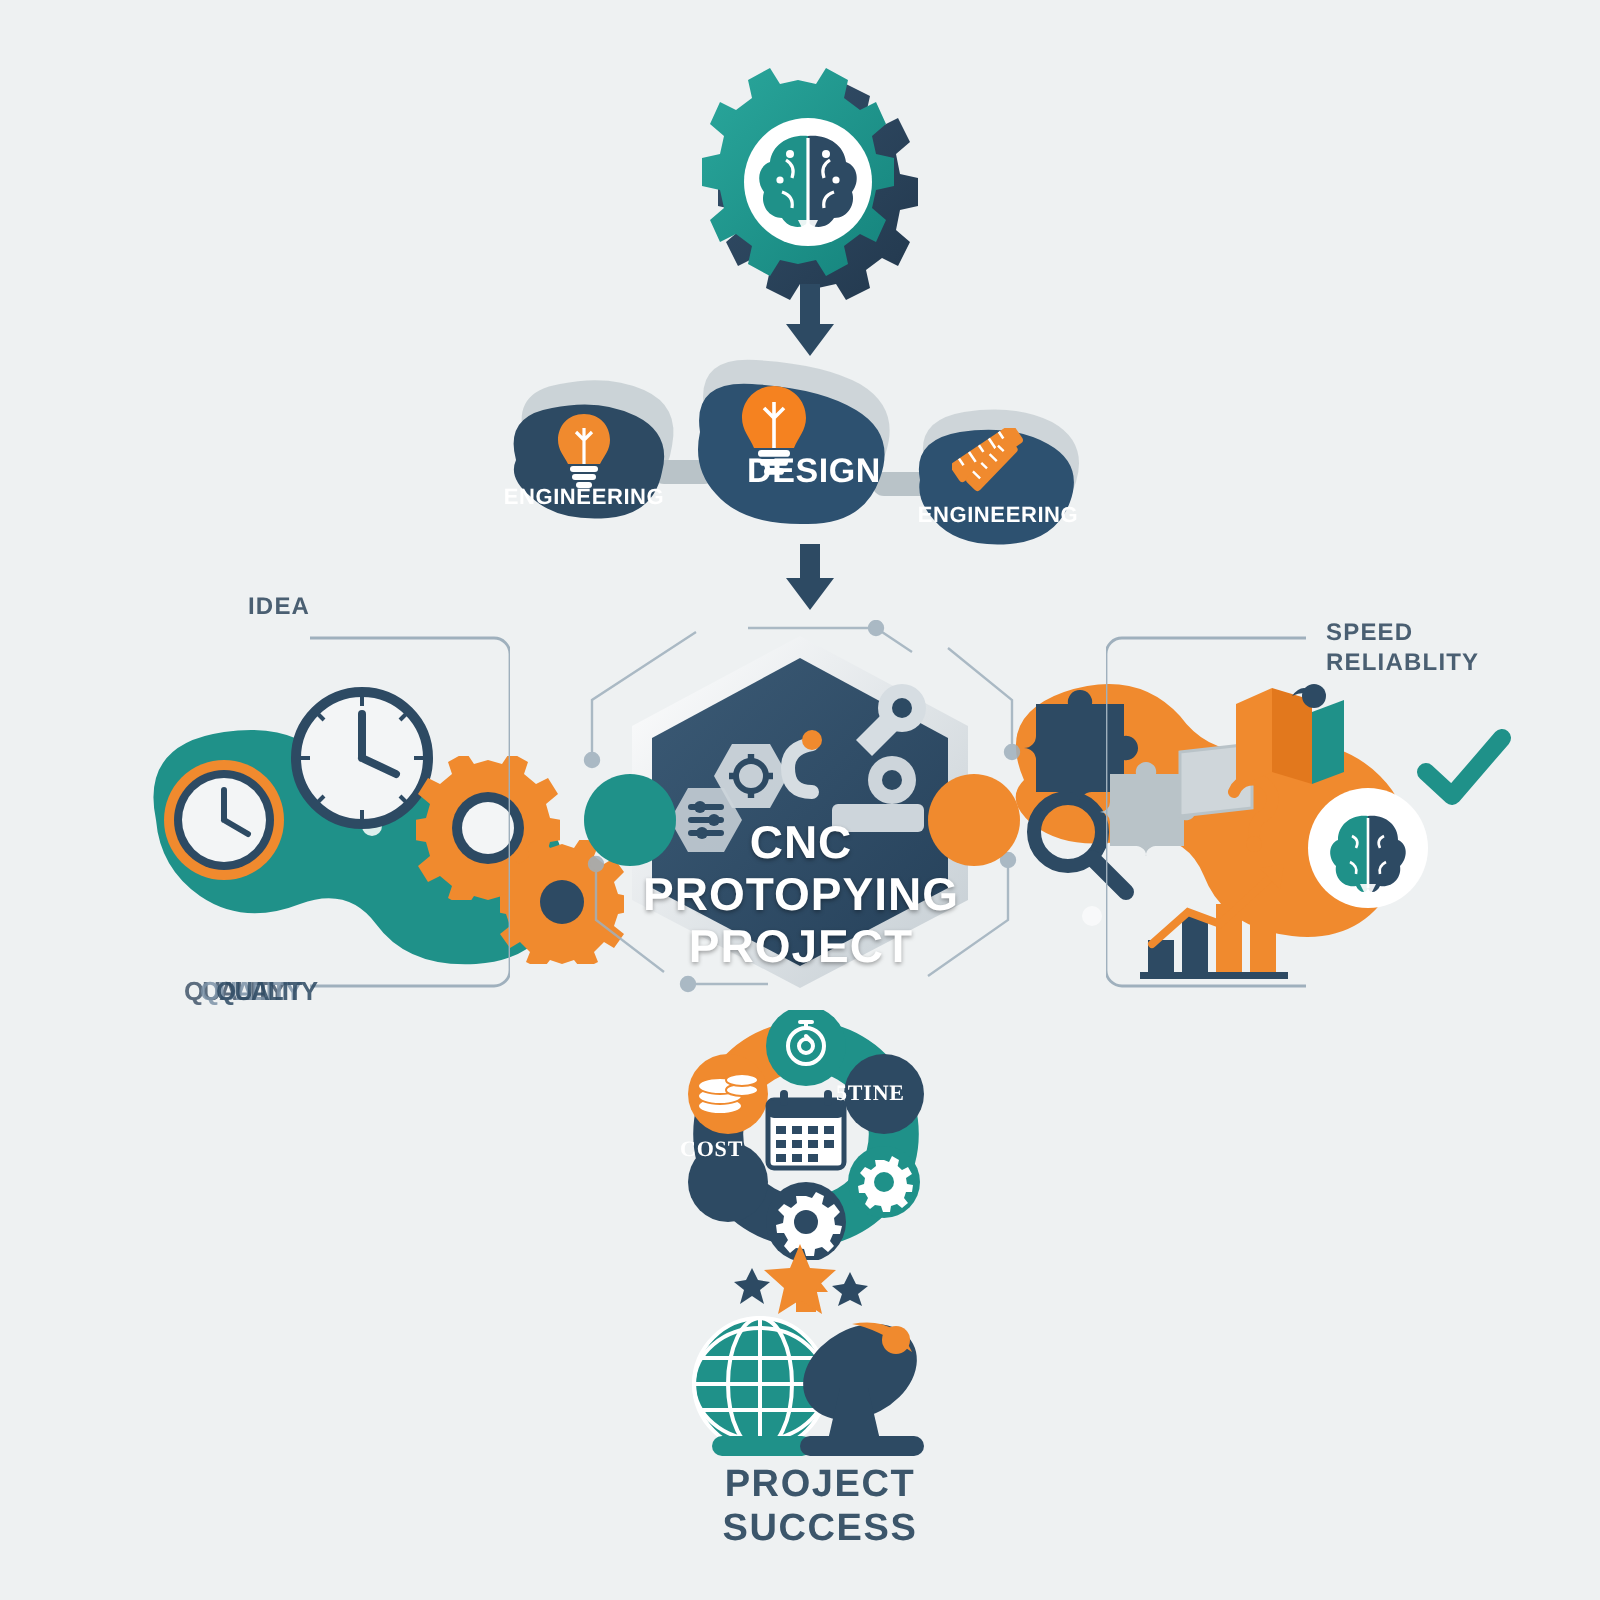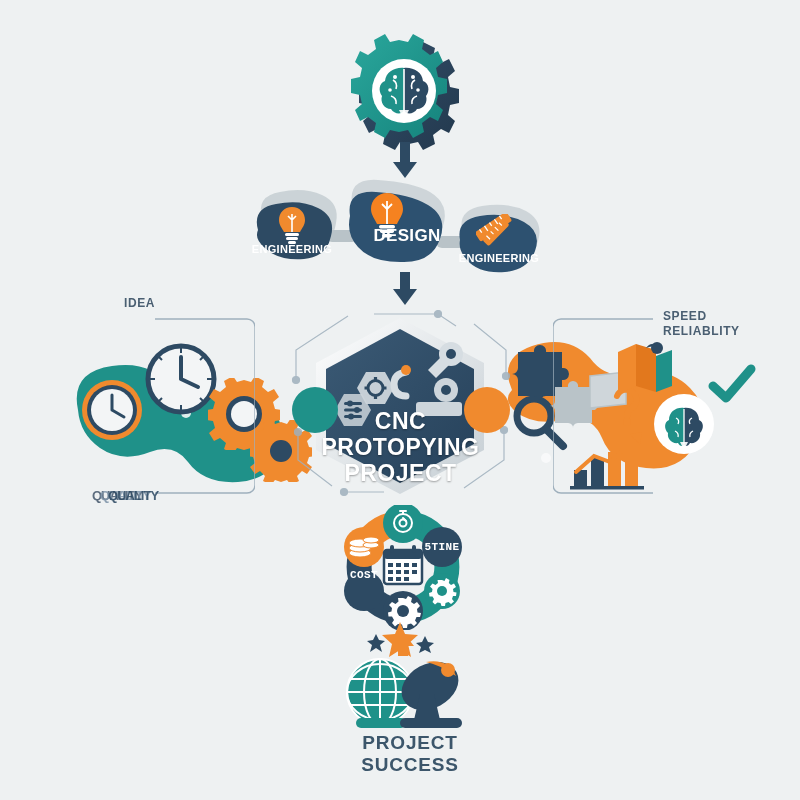--- a/index.html
+++ b/index.html
@@ -32,26 +32,26 @@
   }
   .blob-label {
     font-family: "Liberation Sans", sans-serif;
     font-weight: bold;
     color: #ffffff;
     letter-spacing: 0.3px;
     text-align: center;
     white-space: nowrap;
   }
   .ring-label {
-    font-family: Liberation Mono, monospace;
+    font-family: Liberation Serif, serif;
     font-size: 11px;
     font-weight: bold;
     color: #ffffff;
     letter-spacing: 0.4px;
-    text-align: center;
+    text-align: left;
   }
   .hex-title {
     font-family: "Liberation Sans", sans-serif;
     font-size: 23px;
     font-weight: bold;
     color: #ffffff;
     letter-spacing: 0.5px;
     line-height: 26px;
     text-align: center;
     white-space: pre-line;

